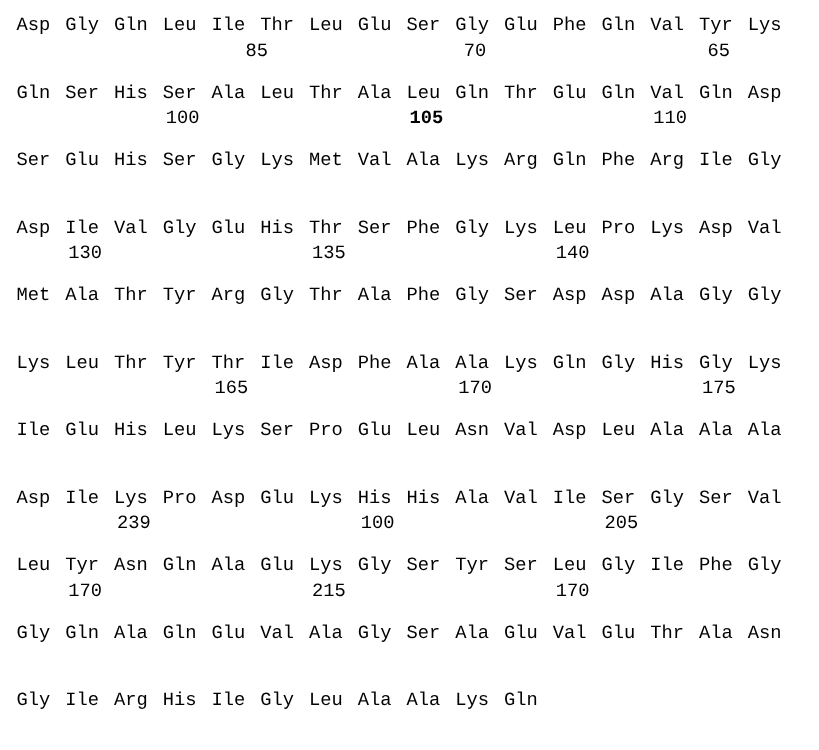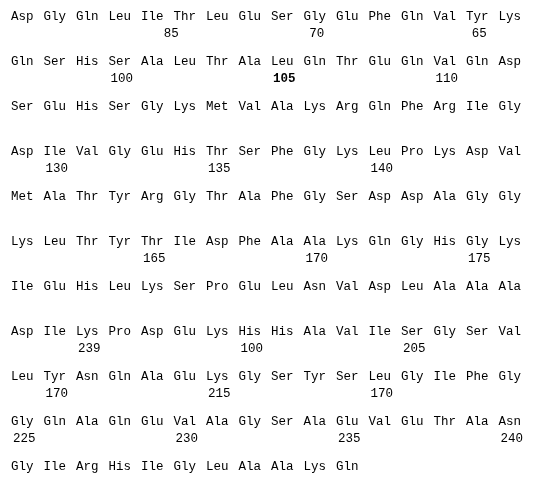--- a/index.html
+++ b/index.html
@@ -283,26 +283,20 @@
         <span class="residue" style="left: 227.5px;">Gly</span>
         <span class="residue" style="left: 260px;">Ser</span>
         <span class="residue" style="left: 292.5px;">Ala</span>
         <span class="residue" style="left: 325px;">Glu</span>
         <span class="residue" style="left: 357.5px;">Val</span>
         <span class="residue" style="left: 390px;">Glu</span>
         <span class="residue" style="left: 422.5px;">Thr</span>
         <span class="residue" style="left: 455px;">Ala</span>
         <span class="residue" style="left: 487.5px;">Asn</span>
       </div>
-      <div class="number-row">
-        <span class="seqnum" style="left: -3px;">225</span>
-        <span class="seqnum" style="left: 159.5px;">230</span>
-        <span class="seqnum" style="left: 322px;">235</span>
-        <span class="seqnum" style="left: 484.5px;">240</span>
-      </div>
     </div>
     <div class="seq-block">
       <div class="residue-row">
         <span class="residue" style="left: 0px;">Gly</span>
         <span class="residue" style="left: 32.5px;">Ile</span>
         <span class="residue" style="left: 65px;">Arg</span>
         <span class="residue" style="left: 97.5px;">His</span>
         <span class="residue" style="left: 130px;">Ile</span>
         <span class="residue" style="left: 162.5px;">Gly</span>
         <span class="residue" style="left: 195px;">Leu</span>

